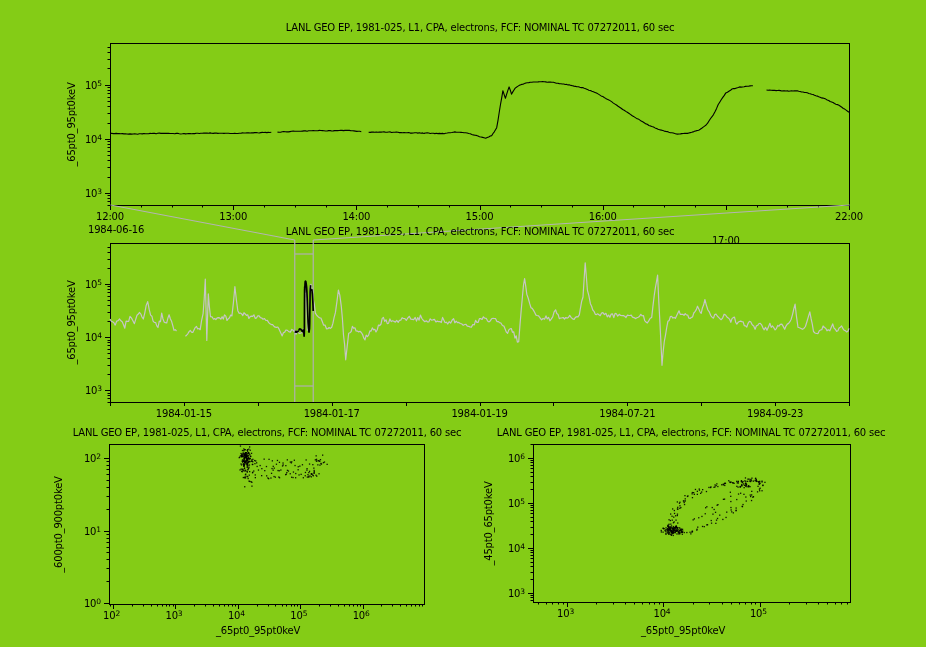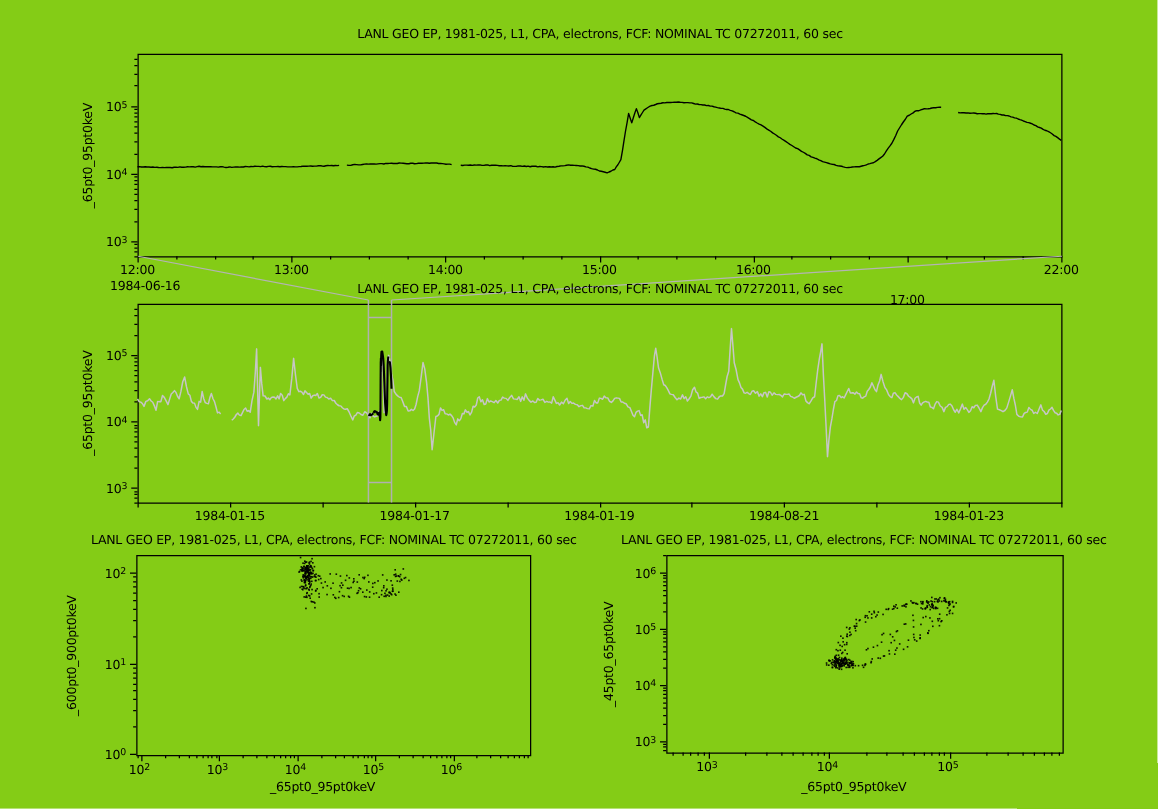--- a/index.html
+++ b/index.html
@@ -941,22 +941,22 @@
       <div class="t tl" style="left: 479.5px; top: 211px; transform: translateX(-50%);">15:00</div>
       <div class="t tl" style="left: 602.667px; top: 211px; transform: translateX(-50%);">16:00</div>
       <div class="t tl" style="left: 725.833px; top: 211px; transform: translateX(-50%); margin-top: 24px;">17:00</div>
       <div class="t tl" style="left: 849px; top: 211px; transform: translateX(-50%);">22:00</div>
       <div class="t tl" style="top: 185.991px; right: 824px;">10<sup>3</sup></div>
       <div class="t tl" style="top: 131.859px; right: 824px;">10<sup>4</sup></div>
       <div class="t tl" style="top: 77.7275px; right: 824px;">10<sup>5</sup></div>
       <div class="t tl" style="left: 183.9px; top: 408px; transform: translateX(-50%);">1984-01-15</div>
       <div class="t tl" style="left: 331.7px; top: 408px; transform: translateX(-50%);">1984-01-17</div>
       <div class="t tl" style="left: 479.5px; top: 408px; transform: translateX(-50%);">1984-01-19</div>
-      <div class="t tl" style="left: 627.3px; top: 408px; transform: translateX(-50%);">1984-08-21</div>
-      <div class="t tl" style="left: 775.1px; top: 408px; transform: translateX(-50%);">1984-01-23</div>
+      <div class="t tl" style="left: 627.3px; top: 408px; transform: translateX(-50%);">1984-07-21</div>
+      <div class="t tl" style="left: 775.1px; top: 408px; transform: translateX(-50%);">1984-09-23</div>
       <div class="t tl" style="top: 383.213px; right: 824px;">10<sup>3</sup></div>
       <div class="t tl" style="top: 330.084px; right: 824px;">10<sup>4</sup></div>
       <div class="t tl" style="top: 276.955px; right: 824px;">10<sup>5</sup></div>
       <div class="t tl" style="left: 103.088px; top: 608px;">10<sup>2</sup></div>
       <div class="t tl" style="left: 165.491px; top: 608px;">10<sup>3</sup></div>
       <div class="t tl" style="left: 227.895px; top: 608px;">10<sup>4</sup></div>
       <div class="t tl" style="left: 290.299px; top: 608px;">10<sup>5</sup></div>
       <div class="t tl" style="left: 352.703px; top: 608px;">10<sup>6</sup></div>
       <div class="t tl" style="top: 596.041px; right: 825px;">10<sup>0</sup></div>
       <div class="t tl" style="top: 523.523px; right: 825px;">10<sup>1</sup></div>

